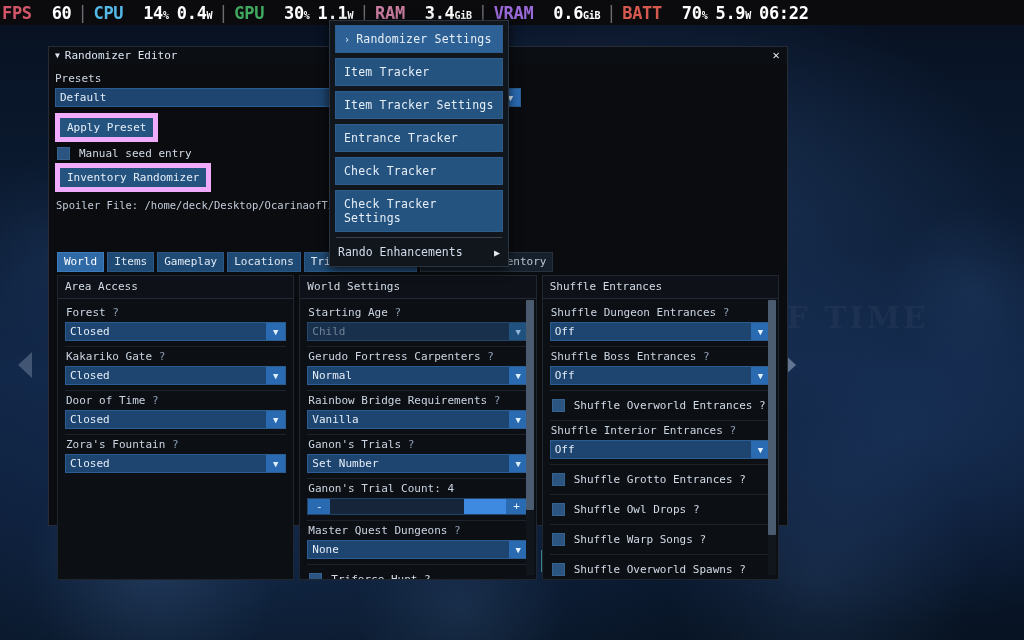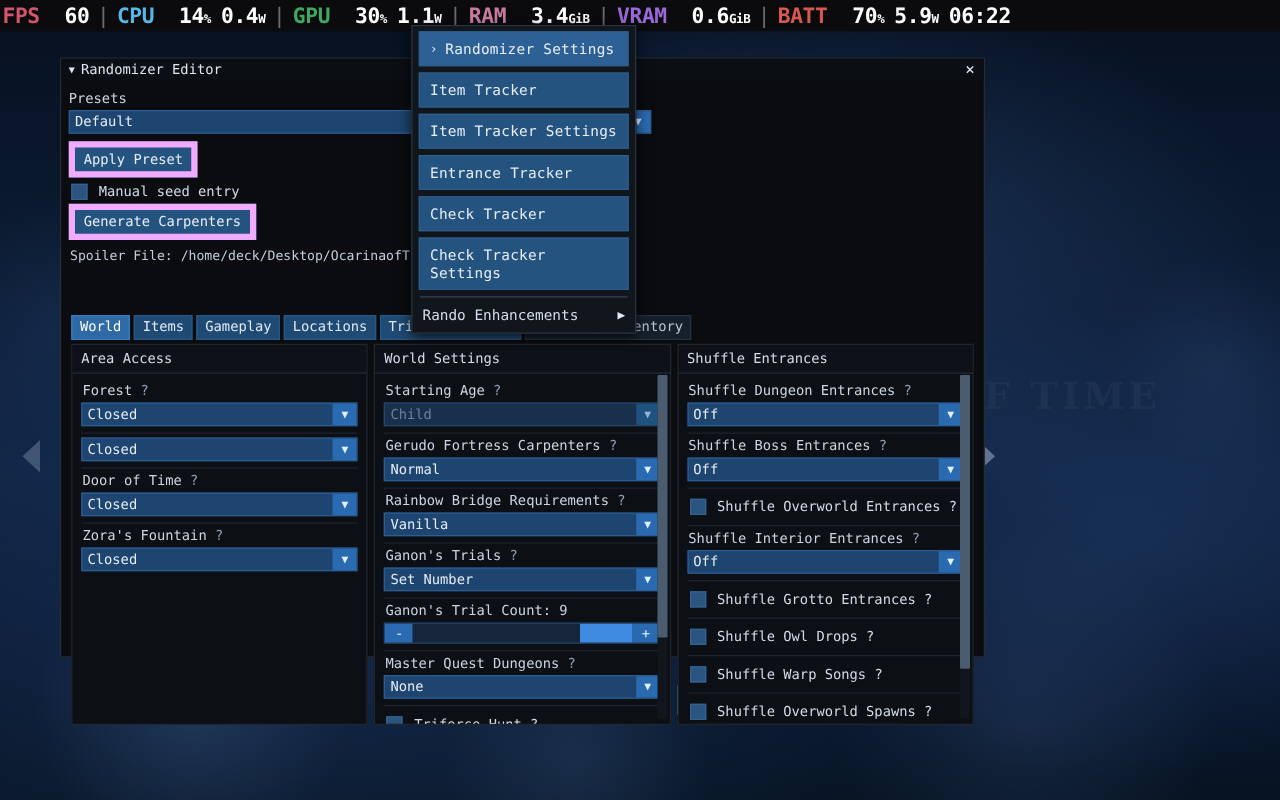--- a/index.html
+++ b/index.html
@@ -310,21 +310,21 @@
       <div style="margin-top:6px">
         <span class="btn">Apply Preset</span>
       </div>
 
       <div class="chkrow">
         <span class="chk"></span>
         <span class="chk-lbl">Manual seed entry</span>
       </div>
 
       <div style="margin-top:3px">
-        <span class="btn">Generate Carpenters</span>
+        <span class="btn">Inventory Randomizer</span>
       </div>
 
       <div class="path">Spoiler File: /home/deck/Desktop/OcarinaofTime/./R</div>
 
       <div id="tabs">
           <span class="tab active">World</span>
           <span class="tab">Items</span>
           <span class="tab">Gameplay</span>
           <span class="tab">Locations</span>
           <span class="tab">Tricks/Glitches</span>
@@ -336,20 +336,21 @@
           <div class="col-head">Area Access</div>
           <div class="col-body" id="body-area">
               <div class="field">
                 <div class="flabel">Forest <span class="q">?</span></div>
                 <div class="combo">
                   <span>Closed</span>
                   <span class="tri">▼</span>
                 </div>
               </div>
               <div class="field">
+                <div class="flabel">Kakariko Gate <span class="q">?</span></div>
                 <div class="combo">
                   <span>Closed</span>
                   <span class="tri">▼</span>
                 </div>
               </div>
               <div class="field">
                 <div class="flabel">Door of Time <span class="q">?</span></div>
                 <div class="combo">
                   <span>Closed</span>
                   <span class="tri">▼</span>
@@ -389,21 +390,21 @@
                 </div>
               </div>
               <div class="field">
                 <div class="flabel">Ganon's Trials <span class="q">?</span></div>
                 <div class="combo">
                   <span>Set Number</span>
                   <span class="tri">▼</span>
                 </div>
               </div>
               <div class="field">
-                <div class="flabel">Ganon's Trial Count: 9</div>
+                <div class="flabel">Ganon's Trial Count: 4</div>
                 <div class="slider">
                   <span class="minus">-</span>
                   <span class="track">
                     <span class="grab" style="left:calc(100% - 42px)"></span>
                   </span>
                   <span class="plus">+</span>
                 </div>
               </div>
               <div class="field">
                 <div class="flabel">Master Quest Dungeons <span class="q">?</span></div>

